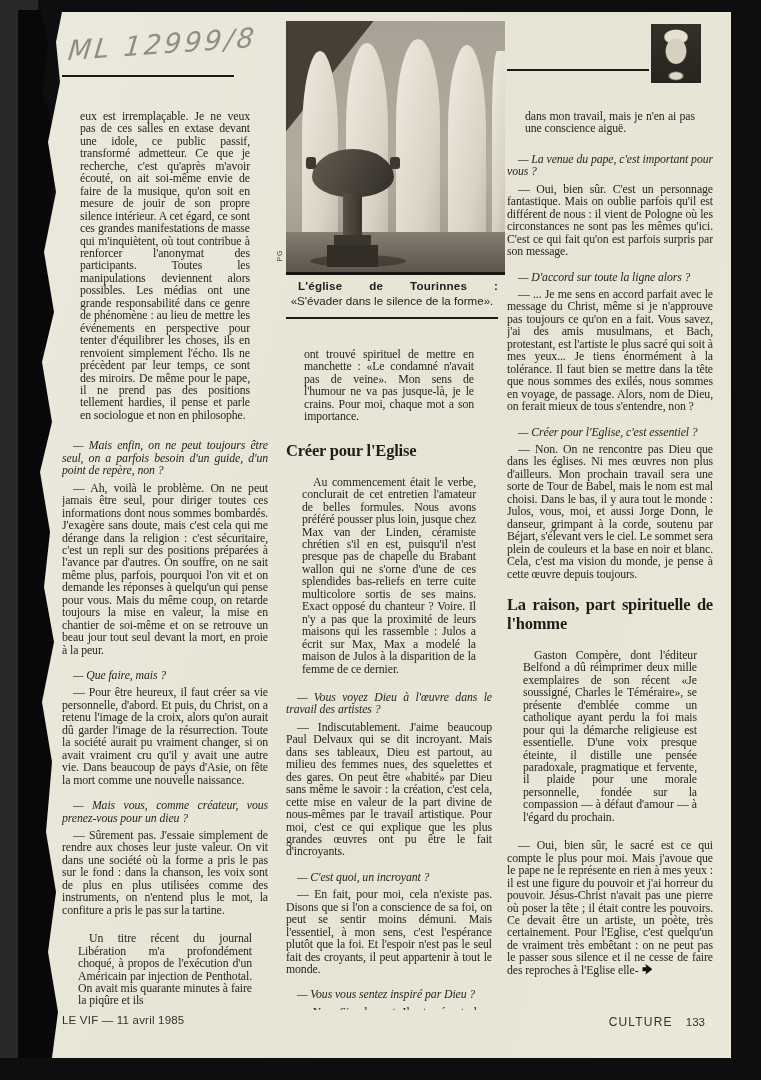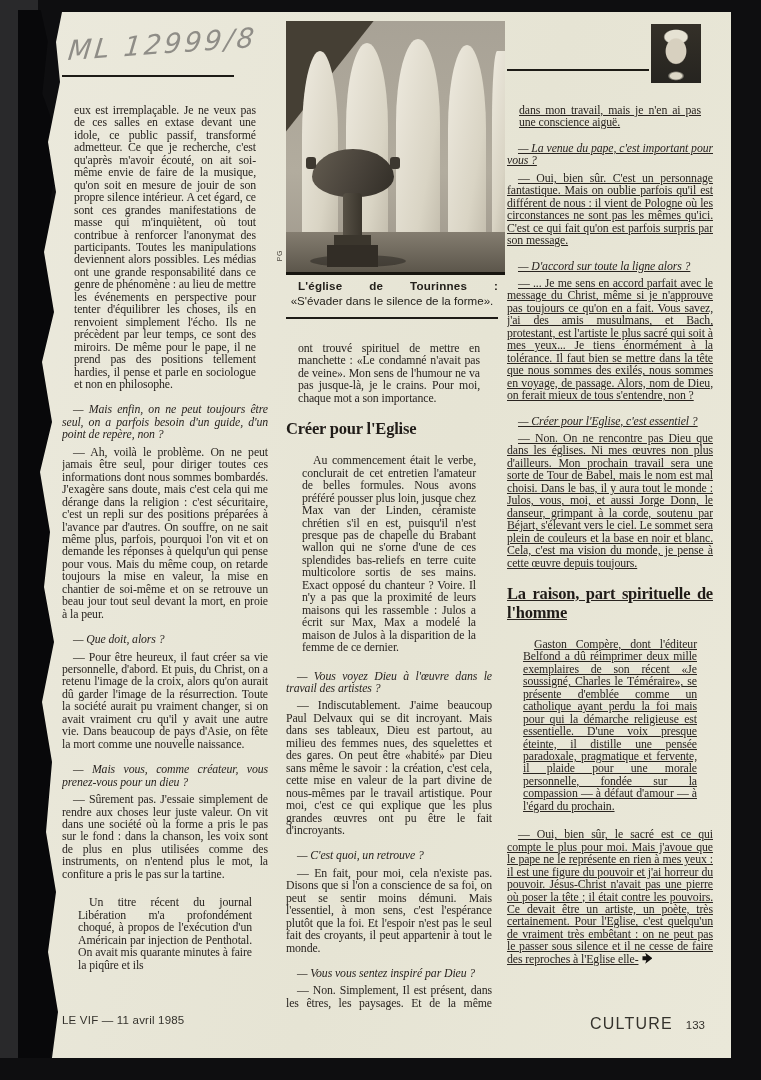--- a/index.html
+++ b/index.html
@@ -19,25 +19,25 @@
     letter-spacing:3px;transform:rotate(-4deg) skewX(-10deg);font-weight:400;}
   .rule{position:absolute;background:#1d1b16;}
   .rule-handwriting{left:26px;top:63px;width:172px;height:2px;}
   .rule-col3{left:471px;top:57px;width:142px;height:2px;}
   .rule-caption{left:250px;top:305px;width:212px;height:2px;}
 
   .col{position:absolute;width:206px;color:#292420;font-size:11.8px;line-height:12.45px;
        text-align:justify;hyphens:auto;overflow:hidden;letter-spacing:-.1px;}
   .col1{left:26px;top:80px;height:918px;}
   .col2{left:250px;top:318px;height:680px;}
-  .col3{left:471px;top:80px;height:918px;text-decoration:underline;}
+  .col3{left:471px;top:80px;height:918px;}
   .para{margin:0;text-align:justify;}
   .para-q{font-style:italic;text-indent:11px;margin:13px 0 4px;}
   .para-a{text-indent:11px;margin:5px 0 0;}
-  .para-p{margin:12px;}
+  .para-p{margin:18px;}
   .para-pi{text-indent:11px;margin:16px;}
   h2{font-family:"Liberation Serif",serif;font-weight:bold;color:#201c18;
      font-size:16.5px;line-height:19px;margin:15px 0 5px;letter-spacing:-.2px;}
 
   
   .photo-main{position:absolute;left:250px;top:9px;width:219px;height:251px;
      background:linear-gradient(#a8a296,#b2ac9e 60%,#9d968a);border-bottom:3px solid #17150f;overflow:hidden;}
   .ph-roof{position:absolute;left:0;top:0;width:100%;height:100%;
      background:#453f34;clip-path:polygon(0 0,40% 0,0 44%);}
   .pillar{position:absolute;top:16px;bottom:34px;border-radius:50% 50% 0 0/84px 84px 0 0;
@@ -71,21 +71,21 @@
   .portrait{position:absolute;left:615px;top:12px;width:50px;height:59px;overflow:hidden;
      background:
        radial-gradient(ellipse 14px 8px at 50% 88%,#ddd8c8 40%,rgba(0,0,0,0) 60%),
        radial-gradient(ellipse 17px 21px at 50% 46%,#d7d0bf 58%,rgba(0,0,0,0) 64%),
        radial-gradient(ellipse 21px 13px at 50% 22%,#e6e2d3 52%,rgba(0,0,0,0) 60%),
        linear-gradient(#343028,#262420);}
   .footer-left{position:absolute;left:26px;top:1002px;font-family:"Liberation Sans",sans-serif;
      font-size:11.5px;color:#34322c;letter-spacing:.2px;text-align:center;}
   .footer-right{position:absolute;right:26px;top:1003px;font-family:"Liberation Sans",sans-serif;
      color:#34322c;display:flex;align-items:baseline;gap:13px;}
-  .footer-right .section{font-size:16px;letter-spacing:1.2px;}
+  .footer-right .section{font-size:12px;letter-spacing:1.2px;}
   .footer-right .page{font-size:11.5px;}
   .cont-arrow{display:inline-block;width:10px;height:11px;margin-left:4px;background:#141210;
      vertical-align:-1px;
      clip-path:polygon(0 32%,38% 32%,28% 0,100% 50%,28% 100%,38% 68%,0 68%);}
 </style>
 </head>
 <body>
 
 <div class="stage">
   <div class="left-strip"></div>
@@ -95,21 +95,21 @@
 
     <div class="handwriting">ML 12999/8</div>
     <div class="rule rule-handwriting"></div>
 
     <div class="col col1">
       <div>
 
       <p class="para para-p">eux est irremplaçable. Je ne veux pas de ces salles en extase devant une idole, ce public passif, transformé admetteur. Ce que je recherche, c'est qu'après m'avoir écouté, on ait soi-même envie de faire de la musique, qu'on soit en mesure de jouir de son propre silence intérieur. A cet égard, ce sont ces grandes manifestations de masse qui m'inquiètent, où tout contribue à renforcer l'anonymat des participants. Toutes les manipulations deviennent alors possibles. Les médias ont une grande responsabilité dans ce genre de phénomène : au lieu de mettre les événements en perspective pour tenter d'équilibrer les choses, ils en renvoient simplement l'écho. Ils ne précèdent par leur temps, ce sont des miroirs. De même pour le pape, il ne prend pas des positions tellement hardies, il pense et parle en sociologue et non en philosophe.</p>
           <p class="para para-q">— Mais enfin, on ne peut toujours être seul, on a parfois besoin d'un guide, d'un point de repère, non ?</p>
           <p class="para para-a">— Ah, voilà le problème. On ne peut jamais être seul, pour diriger toutes ces informations dont nous sommes bombardés. J'exagère sans doute, mais c'est cela qui me dérange dans la religion : c'est sécuritaire, c'est un repli sur des positions préparées à l'avance par d'autres. On souffre, on ne sait même plus, parfois, pourquoi l'on vit et on demande les réponses à quelqu'un qui pense pour vous. Mais du même coup, on retarde toujours la mise en valeur, la mise en chantier de soi-même et on se retrouve un beau jour tout seul devant la mort, en proie à la peur.</p>
-          <p class="para para-q">— Que doit, alors ?</p>
+          <p class="para para-q">— Que faire, mais ?</p>
           <p class="para para-a">— Pour être heureux, il faut créer sa vie personnelle, d'abord. Et puis, du Christ, on a retenu l'image de la croix, alors qu'on aurait dû garder l'image de la résurrection. Toute la société aurait pu vraiment changer, si on avait vraiment cru qu'il y avait une autre vie. Dans beaucoup de pays d'Asie, on fête la mort comme une nouvelle naissance.</p>
           <p class="para para-q">— Mais vous, comme créateur, vous prenez-vous pour un dieu ?</p>
           <p class="para para-a">— Sûrement pas. J'essaie simplement de rendre aux choses leur juste valeur. On vit dans une société où la forme a pris le pas sur le fond : dans la chanson, les voix sont de plus en plus utilisées comme des instruments, on n'entend plus le mot, la confiture a pris le pas sur la tartine.</p>
           <p class="para para-pi">Un titre récent du journal Libération m'a profondément choqué, à propos de l'exécution d'un Américain par injection de Penthotal. On avait mis quarante minutes à faire la piqûre et ils</p>
         </div>
     </div>
 
     <div class="photo-main">
       <div class="ph-roof"></div>
       <div class="pillar p1"></div>
@@ -135,21 +135,21 @@
       <div>
 
       <p class="para para-p">ont trouvé spirituel de mettre en manchette : «Le condamné n'avait pas de veine». Mon sens de l'humour ne va pas jusque-là, je le crains. Pour moi, chaque mot a son importance.</p>
         </div>
       <h2>Créer pour l'Eglise</h2>
       <div>
 
       <p class="para para-pi">Au commencement était le verbe, conclurait de cet entretien l'amateur de belles formules. Nous avons préféré pousser plus loin, jusque chez Max van der Linden, céramiste chrétien s'il en est, puisqu'il n'est presque pas de chapelle du Brabant wallon qui ne s'orne d'une de ces splendides bas-reliefs en terre cuite multicolore sortis de ses mains. Exact opposé du chanteur ? Voire. Il n'y a pas que la proximité de leurs maisons qui les rassemble : Julos a écrit sur Max, Max a modelé la maison de Julos à la disparition de la femme de ce dernier.</p>
           <p class="para para-q">— Vous voyez Dieu à l'œuvre dans le travail des artistes ?</p>
           <p class="para para-a">— Indiscutablement. J'aime beaucoup Paul Delvaux qui se dit incroyant. Mais dans ses tableaux, Dieu est partout, au milieu des femmes nues, des squelettes et des gares. On peut être «habité» par Dieu sans même le savoir : la création, c'est cela, cette mise en valeur de la part divine de nous-mêmes par le travail artistique. Pour moi, c'est ce qui explique que les plus grandes œuvres ont pu être le fait d'incroyants.</p>
-          <p class="para para-q">— C'est quoi, un retrouve ?</p>
+          <p class="para para-q">— C'est quoi, un incroyant ?</p>
           <p class="para para-a">— En fait, pour moi, cela n'existe pas. Disons que si l'on a conscience de sa foi, on peut se sentir moins démuni. Mais l'essentiel, à mon sens, c'est l'espérance plutôt que la foi. Et l'espoir n'est pas le seul fait des croyants, il peut appartenir à tout le monde.</p>
           <p class="para para-q">— Vous vous sentez inspiré par Dieu ?</p>
           <p class="para para-a">— Non. Simplement, Il est présent, dans les êtres, les paysages. Et de la même manière, Il doit se retrouver</p>
         </div>
     </div>
 
     <div class="rule rule-col3"></div>
     <div class="portrait"></div>
     <div class="col col3">
       <div>

